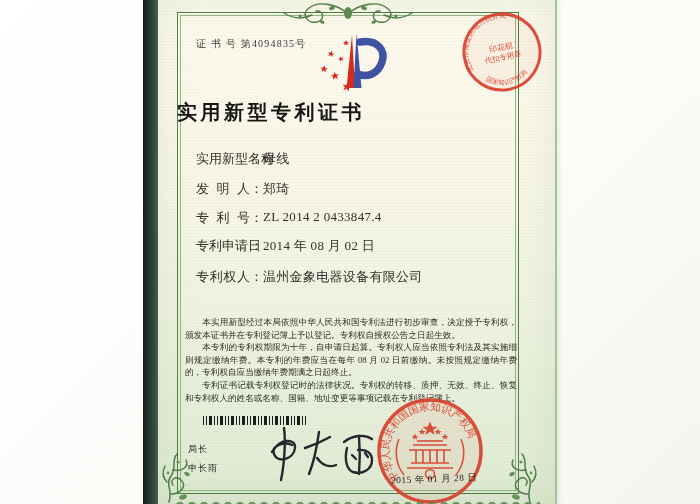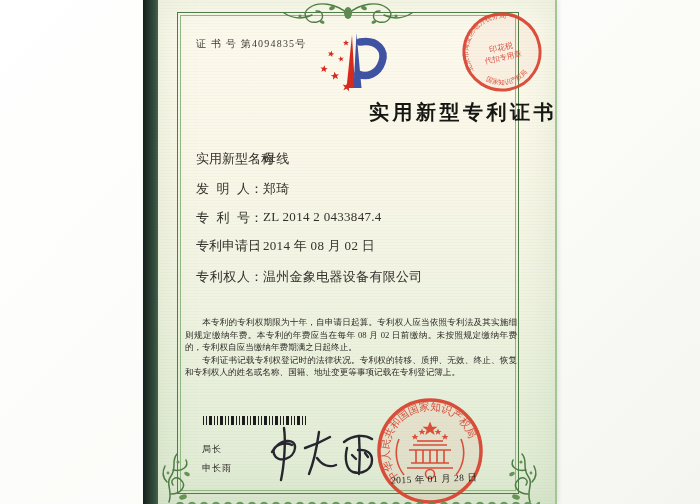--- a/index.html
+++ b/index.html
@@ -46,21 +46,21 @@
   .cert-no{
     position:absolute;left:38px;top:37px;
     font-size:10px;color:#3a3a35;letter-spacing:1.2px;white-space:nowrap;
   }
   .logo{position:absolute;left:158px;top:30px;width:78px;height:64px;}
   .tax-stamp{
     position:absolute;left:299px;top:7px;width:90px;height:90px;
     transform:rotate(-12deg);opacity:.92;
   }
   .title{
-    position:absolute;left:19px;top:99px;width:380px;text-align:right;
+    position:absolute;left:19px;top:99px;width:340px;text-align:left;
     font-size:20px;font-weight:bold;color:#161613;letter-spacing:3.5px;white-space:nowrap;
   }
   .field-row{
     position:absolute;left:38px;height:13px;white-space:nowrap;
     font-size:13px;color:#33302b;
   }
   .flabel{
     display:inline-block;width:54px;vertical-align:top;
     text-align:justify;text-align-last:justify;
   }
@@ -73,21 +73,21 @@
     font-size:8.6px;line-height:12.6px;color:#2e2b28;text-align:justify;
   }
   .body-text p{margin:0;text-indent:2em;}
   .barcode{
     position:absolute;left:45px;top:416px;width:104px;height:9px;
     background:repeating-linear-gradient(90deg,
       #1c1c1c 0 1.5px, transparent 1.5px 3px,
       #1c1c1c 3px 4px, transparent 4px 6.5px,
       #1c1c1c 6.5px 9px, transparent 9px 11px);
   }
-  .officer{position:absolute;left:30px;top:440px;font-size:9px;color:#2c2a26;letter-spacing:1px;margin-left:14px;}
+  .officer{position:absolute;left:30px;top:440px;font-size:9px;color:#2c2a26;letter-spacing:1px;}
   .officer div{height:19px;line-height:19px;}
   .signature{position:absolute;left:98px;top:420px;width:125px;height:66px;}
   .big-seal{position:absolute;left:216px;top:395px;width:112px;height:112px;opacity:.93;}
   .seal-date{
     position:absolute;left:233px;top:473px;font-size:9.5px;color:#1e1d1b;
     letter-spacing:.5px;transform:rotate(-2deg);white-space:nowrap;
   }
 </style>
 </head>
 <body>
@@ -163,20 +163,21 @@
       <span class="flabel">专利号</span><span class="colon">：</span><span class="fvalue">ZL 2014 2 0433847.4</span>
     </div>
     <div class="field-row row-3">
       <span class="flabel">专利申请日</span><span class="colon">：</span><span class="fvalue">2014 年 08 月 02 日</span>
     </div>
     <div class="field-row row-4">
       <span class="flabel">专利权人</span><span class="colon">：</span><span class="fvalue">温州金象电器设备有限公司</span>
     </div>
 
     <div class="body-text">
+      <p>本实用新型经过本局依照中华人民共和国专利法进行初步审查，决定授予专利权，颁发本证书并在专利登记簿上予以登记。专利权自授权公告之日起生效。</p>
       <p>本专利的专利权期限为十年，自申请日起算。专利权人应当依照专利法及其实施细则规定缴纳年费。本专利的年费应当在每年 08 月 02 日前缴纳。未按照规定缴纳年费的，专利权自应当缴纳年费期满之日起终止。</p>
       <p>专利证书记载专利权登记时的法律状况。专利权的转移、质押、无效、终止、恢复和专利权人的姓名或名称、国籍、地址变更等事项记载在专利登记簿上。</p>
     </div>
 
     <div class="barcode"></div>
 
     <div class="officer">
       <div>局长</div>
       <div>申长雨</div>
     </div>

